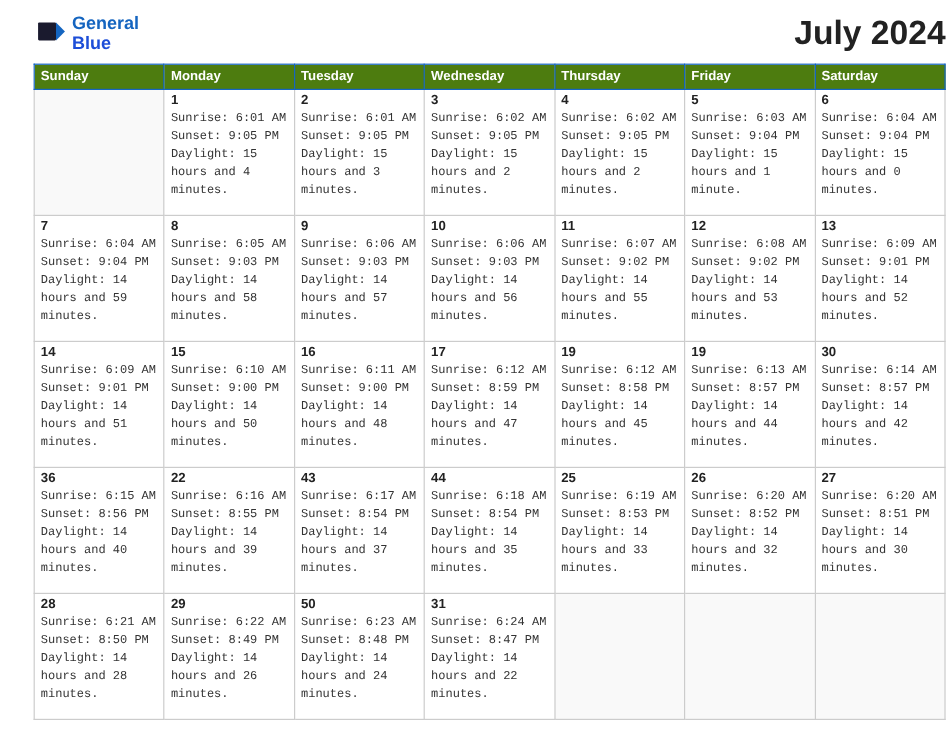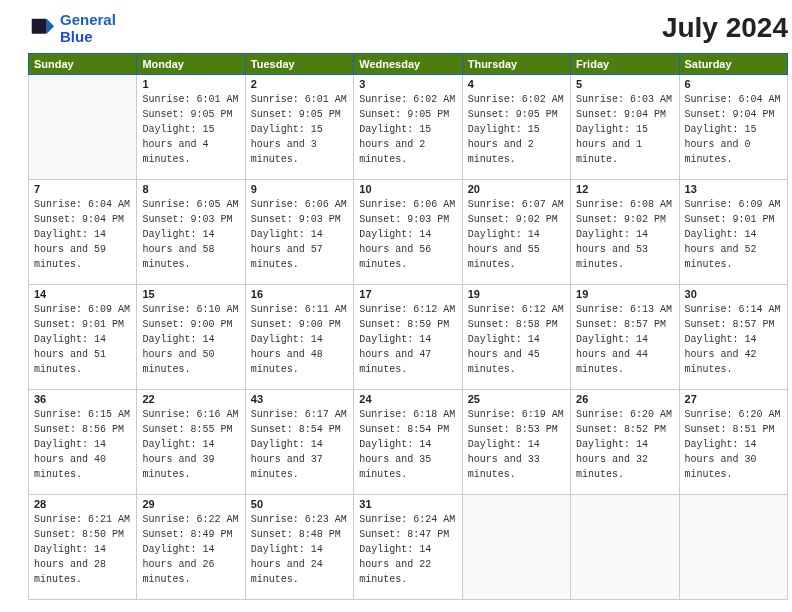--- a/index.html
+++ b/index.html
@@ -167,21 +167,21 @@
           </td>
           <td>
             <div class="day-num">9</div>
             <div class="day-info">Sunrise: 6:06 AM<br>Sunset: 9:03 PM<br>Daylight: 14 hours and 57 minutes.</div>
           </td>
           <td>
             <div class="day-num">10</div>
             <div class="day-info">Sunrise: 6:06 AM<br>Sunset: 9:03 PM<br>Daylight: 14 hours and 56 minutes.</div>
           </td>
           <td>
-            <div class="day-num">20</div>
+            <div class="day-num">11</div>
             <div class="day-info">Sunrise: 6:07 AM<br>Sunset: 9:02 PM<br>Daylight: 14 hours and 55 minutes.</div>
           </td>
           <td>
             <div class="day-num">12</div>
             <div class="day-info">Sunrise: 6:08 AM<br>Sunset: 9:02 PM<br>Daylight: 14 hours and 53 minutes.</div>
           </td>
           <td>
             <div class="day-num">13</div>
             <div class="day-info">Sunrise: 6:09 AM<br>Sunset: 9:01 PM<br>Daylight: 14 hours and 52 minutes.</div>
           </td>
@@ -223,21 +223,21 @@
           </td>
           <td>
             <div class="day-num">22</div>
             <div class="day-info">Sunrise: 6:16 AM<br>Sunset: 8:55 PM<br>Daylight: 14 hours and 39 minutes.</div>
           </td>
           <td>
             <div class="day-num">43</div>
             <div class="day-info">Sunrise: 6:17 AM<br>Sunset: 8:54 PM<br>Daylight: 14 hours and 37 minutes.</div>
           </td>
           <td>
-            <div class="day-num">24</div>
+            <div class="day-num">44</div>
             <div class="day-info">Sunrise: 6:18 AM<br>Sunset: 8:54 PM<br>Daylight: 14 hours and 35 minutes.</div>
           </td>
           <td>
             <div class="day-num">25</div>
             <div class="day-info">Sunrise: 6:19 AM<br>Sunset: 8:53 PM<br>Daylight: 14 hours and 33 minutes.</div>
           </td>
           <td>
             <div class="day-num">26</div>
             <div class="day-info">Sunrise: 6:20 AM<br>Sunset: 8:52 PM<br>Daylight: 14 hours and 32 minutes.</div>
           </td>

